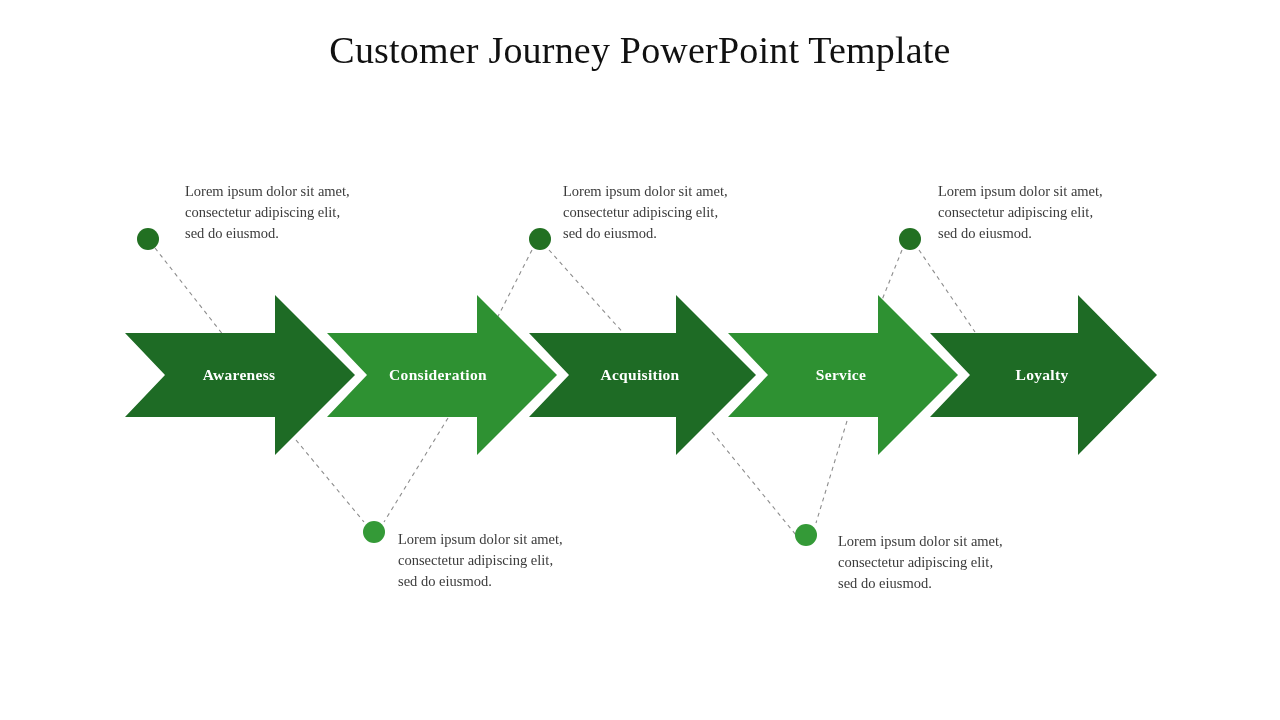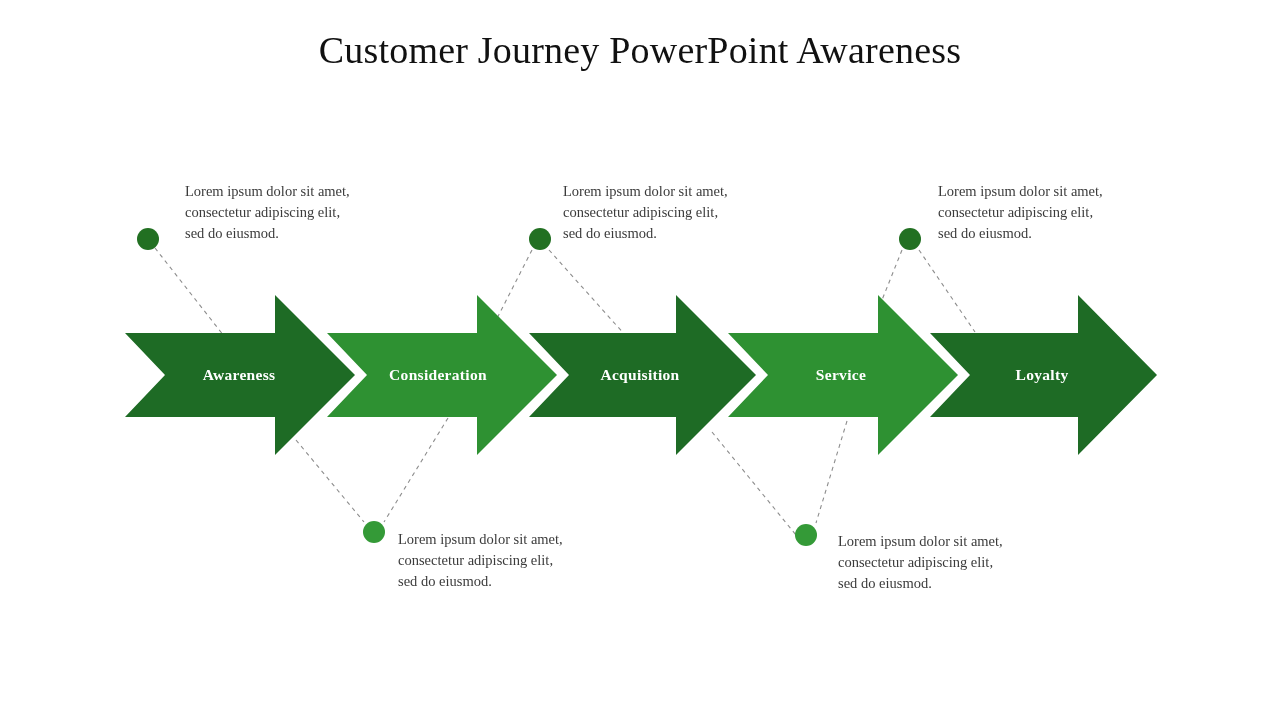--- a/index.html
+++ b/index.html
@@ -56,21 +56,21 @@
     stroke-width: 1.1;
     stroke-dasharray: 4 4;
     fill: none;
   }
 </style>
 </head>
 <body>
 
 <div id="slide">
 
-  <div id="slide-title">Customer Journey PowerPoint Awareness</div>
+  <div id="slide-title">Customer Journey PowerPoint Template</div>
 
   <svg id="diagram" width="1280" height="720" viewBox="0 0 1280 720">
 
     <g>
       <path class="connector" d="M 155 248 L 224 336"></path>
 
       <path class="connector" d="M 532 250 L 489 334"></path>
       <path class="connector" d="M 549 250 L 626 336"></path>
 
       <path class="connector" d="M 902 250 L 882 300"></path>

